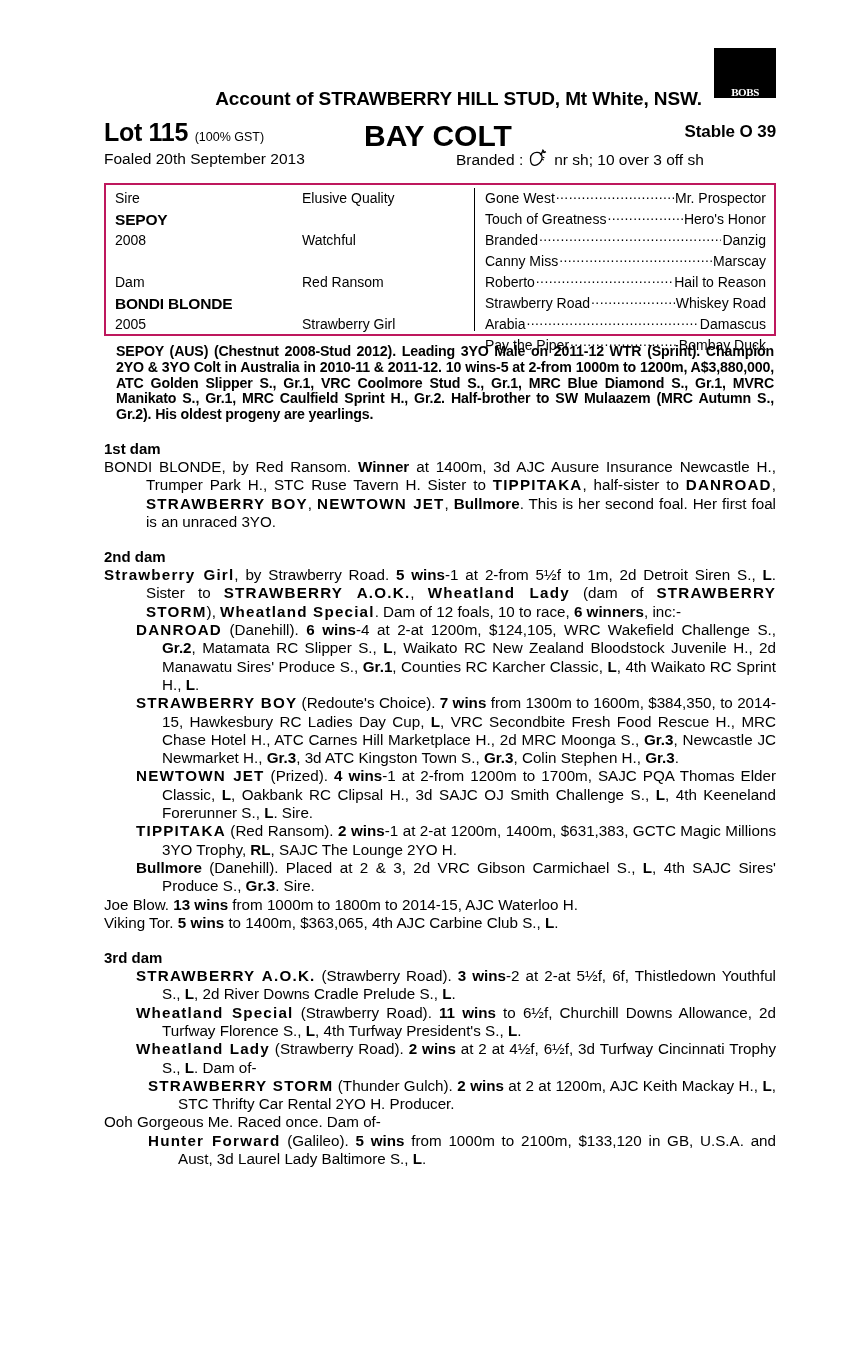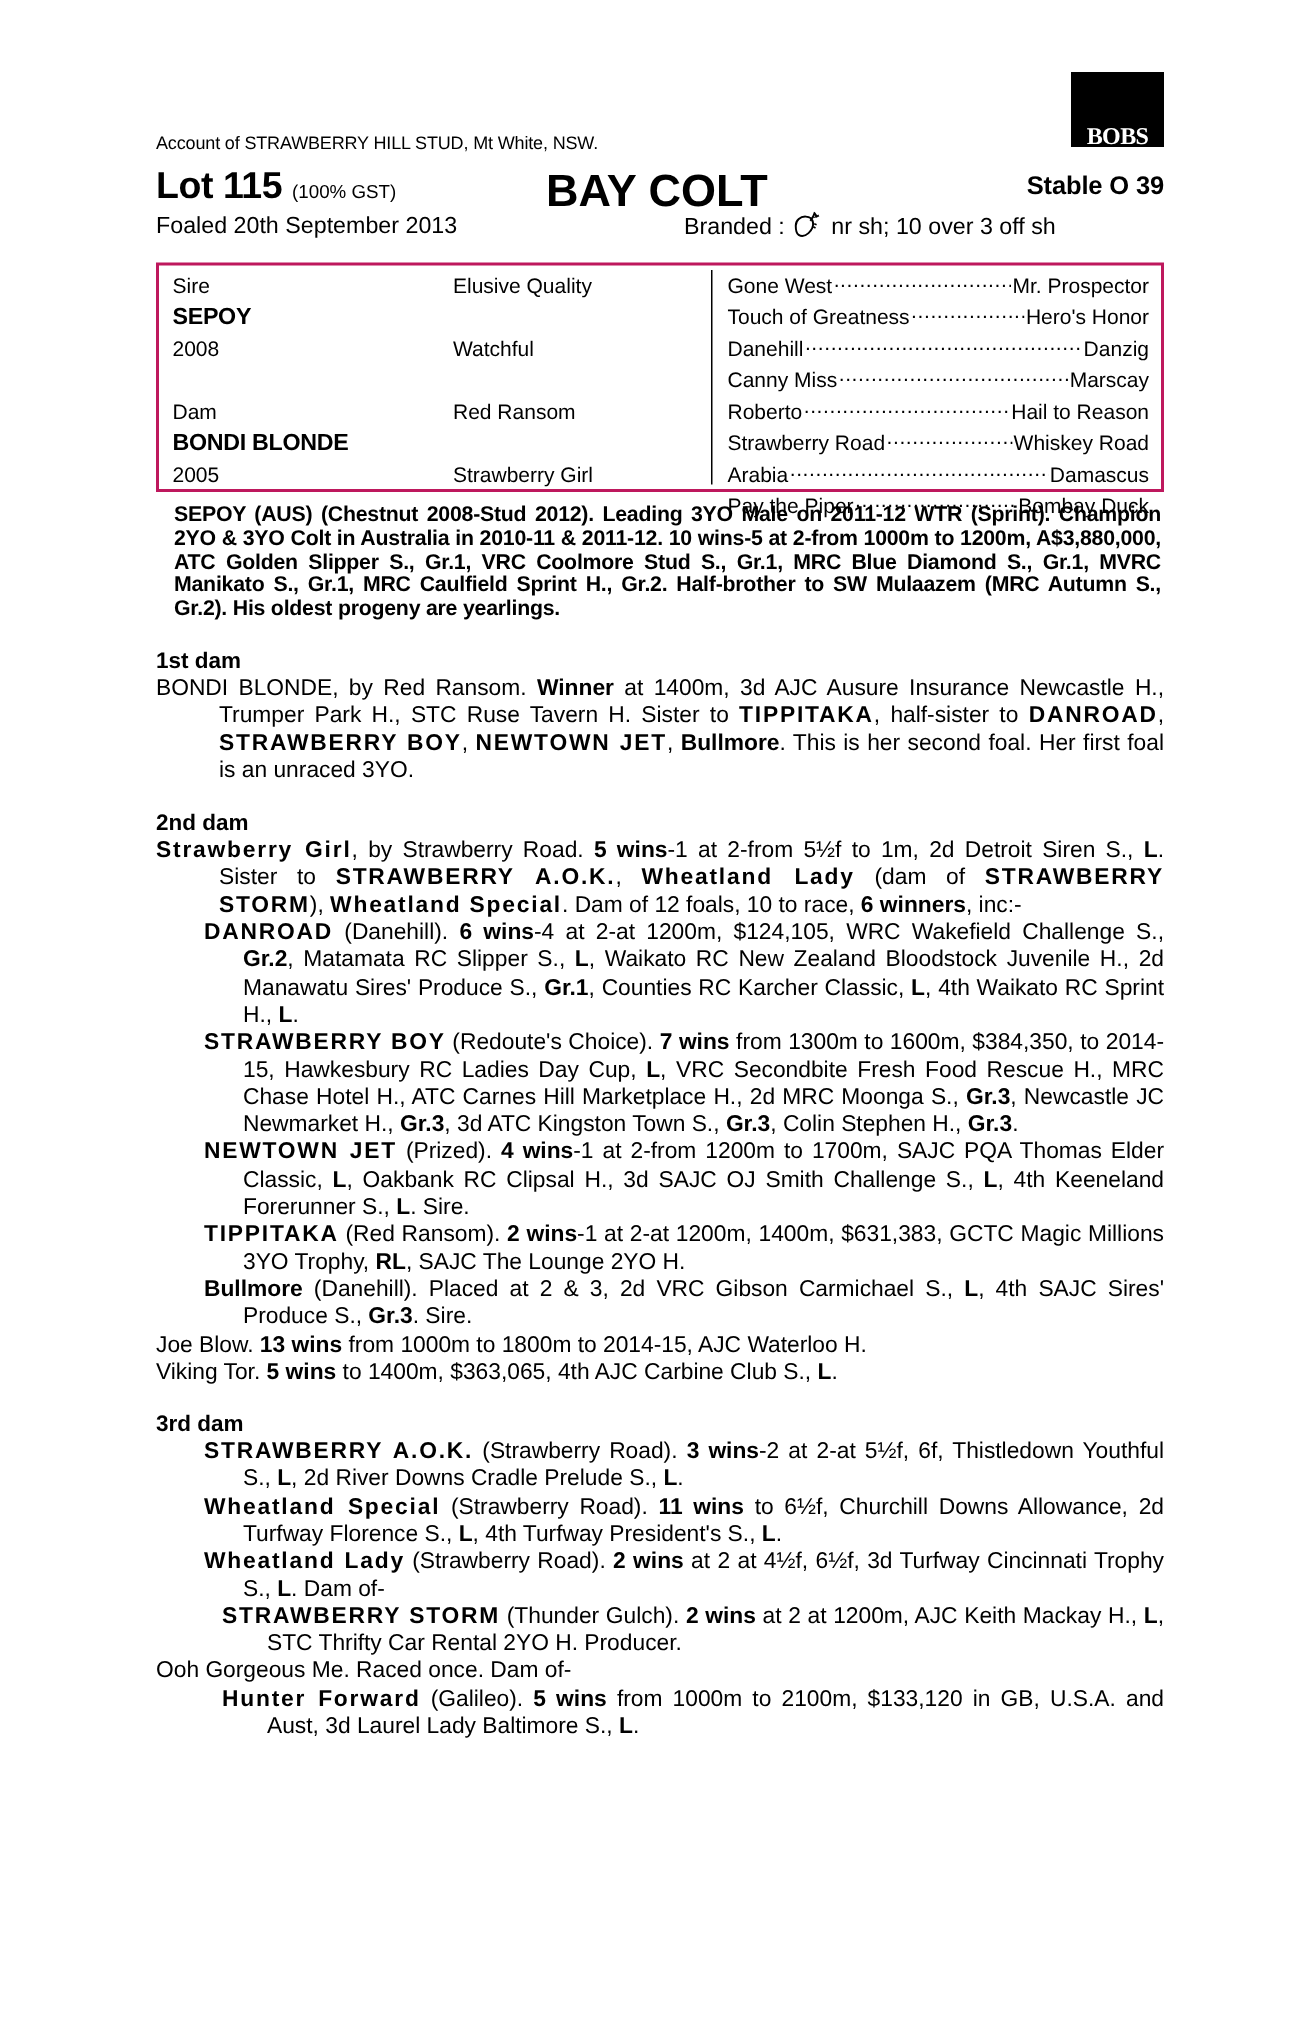--- a/index.html
+++ b/index.html
@@ -45,39 +45,39 @@
   }
   .logo-bird {
     margin-top: 5px;
     width: 44px;
     height: 18px;
     display: block;
   }
   .logo-word {
     font-family: "Liberation Serif", serif;
     font-weight: bold;
-    font-size: 16px;
+    font-size: 11px;
     line-height: 14px;
     letter-spacing: -0.4px;
     color: #fff;
     margin-top: 32px;
   }
   .logo-sub {
     font-family: "Liberation Serif", serif;
     font-size: 5.5px;
     letter-spacing: 0.3px;
     color: #fff;
     margin-top: 1px;
   }
 
   
   .account-line {
-    text-align: left;
-    font-size: 12px;
-    font-weight: normal;
+    text-align: right;
+    font-size: 19px;
+    font-weight: bold;
     letter-spacing: -0.1px;
     padding-right: 74px;
     margin-top: 48px;
     white-space: nowrap;
   }
   .hdr-row1 {
     position: relative;
     height: 30px;
     margin-top: 8px;
   }
@@ -324,21 +324,21 @@
             <span class="lft">Gone West</span>
             <span class="dots"></span>
             <span class="rgt">Mr. Prospector</span>
           </div>
           <div class="ped-leader">
             <span class="lft">Touch of Greatness</span>
             <span class="dots"></span>
             <span class="rgt">Hero's Honor</span>
           </div>
           <div class="ped-leader">
-            <span class="lft">Danehill</span>
+            <span class="lft">Branded</span>
             <span class="dots"></span>
             <span class="rgt">Danzig</span>
           </div>
           <div class="ped-leader">
             <span class="lft">Canny Miss</span>
             <span class="dots"></span>
             <span class="rgt">Marscay</span>
           </div>
           <div class="ped-leader">
             <span class="lft">Roberto</span>

